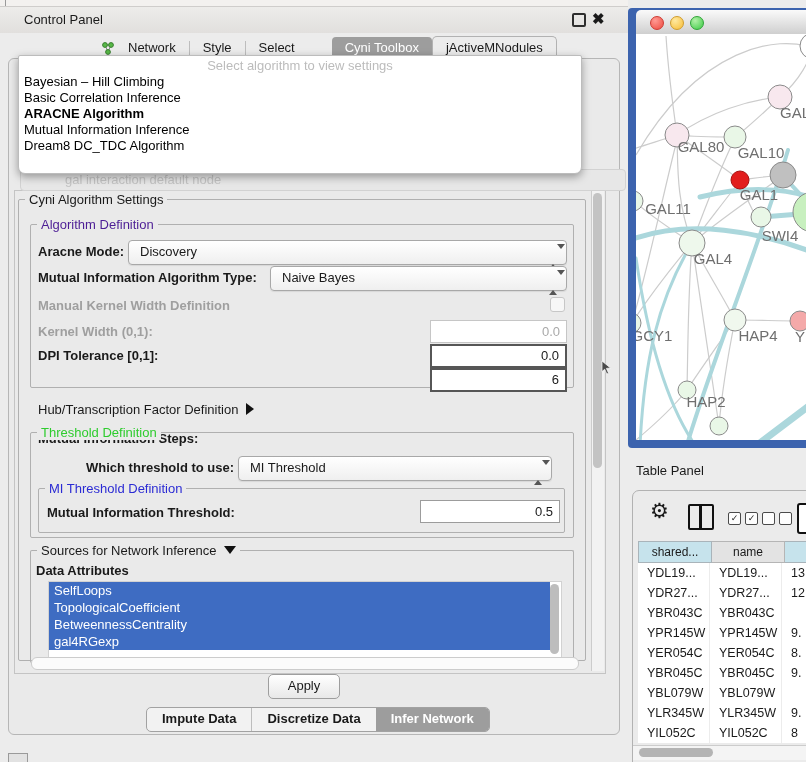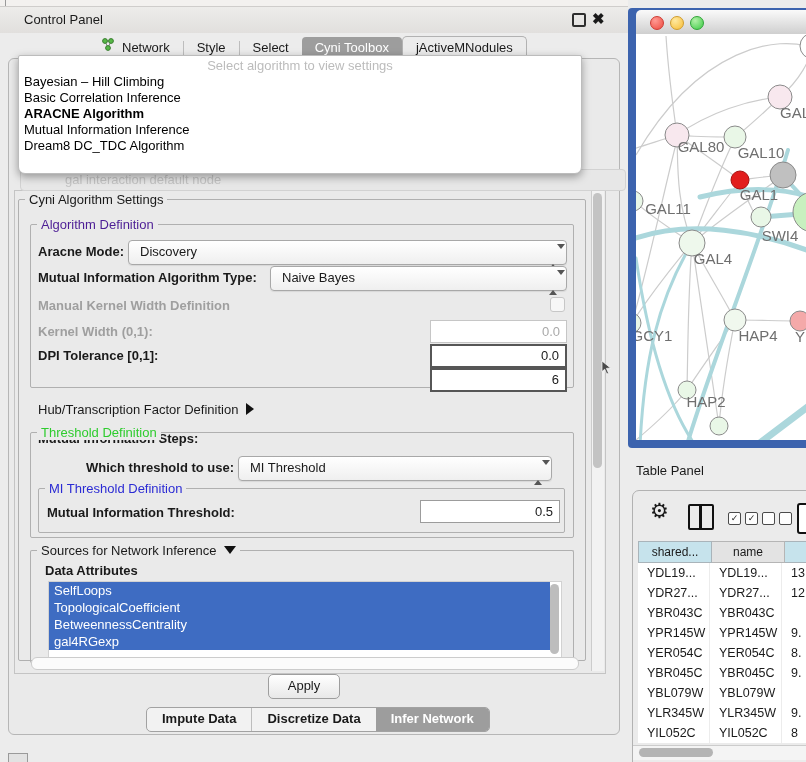--- a/index.html
+++ b/index.html
@@ -7,23 +7,23 @@
     font-family:"Liberation Sans",sans-serif;overflow:hidden;color:#1a1a1a;}
   
   .top-strip{position:absolute;left:0;top:0;width:628px;height:6px;background:#f3f1ef;border-bottom:1px solid #cfcdcb;}
   .top-notch{position:absolute;left:5px;top:0;width:1px;height:6px;background:#9a9a9a;}
   .titlebar{position:absolute;left:0;top:7px;width:628px;height:26px;background:linear-gradient(#edecea,#e1dfdd);}
   .titlebar .title{position:absolute;left:24px;top:0;line-height:26px;font-size:13px;}
   .win-float{position:absolute;left:572px;top:13px;width:10px;height:10px;border:2px solid #2e2e2e;border-radius:2px;}
   .win-close{position:absolute;left:592px;top:6px;font-size:15px;font-weight:bold;line-height:26px;color:#1a1a1a;}
   
   .tabstrip{position:absolute;left:88px;top:36px;height:23px;display:flex;align-items:center;font-size:13px;}
-  .tab{padding:0 13px;line-height:22px;white-space:nowrap;display:flex;gap:7px;}
+  .tab{padding:0 13px;line-height:22px;white-space:nowrap;display:flex;align-items:center;gap:13px;}
   .tab-sep{width:1px;height:14px;background:#bdbdbd;}
-  .tab.selected{background:#9d9d9d;color:#fff;border-radius:4px 4px 0 0;}
+  .tab.selected{background:#9d9d9d;color:#fff;border-radius:4px 4px 0 0;margin-left:24px;}
   .tab.framed{border:1px solid #b2b2b2;border-bottom:none;border-radius:5px 5px 0 0;background:#ececec;}
   
   .main-panel{position:absolute;left:8px;top:58px;width:610px;height:675px;border:1px solid #b6b6b6;border-radius:6px;background:#eaeaea;}
   
   .popup{position:absolute;left:18px;top:55px;width:562px;height:117px;background:#fff;border:1px solid #bcbcbc;
     border-radius:2px 2px 7px 7px;box-shadow:0 3px 9px rgba(0,0,0,.35);z-index:60;}
   .popup-header{text-align:center;color:#bcbcbc;font-size:13px;height:17px;line-height:17px;margin-top:1px;}
   .popup-item{font-size:13px;height:16px;line-height:16px;padding-left:5px;color:#000;}
   .popup-item.bold{font-weight:bold;}
   .ghost-bar{position:absolute;left:20px;top:169px;width:560px;height:20px;background:#e7e7e7;border:1px solid #d2d2d2;
@@ -187,21 +187,21 @@
           <div class="legend" style="color:#2b2bd4;">MI Threshold Definition</div>
           <div class="lbl" style="left:8px;top:16px;">Mutual Information Threshold:</div>
           <div class="field" style="left:381px;top:11px;right:4px;">0.5</div>
         </div>
       </div>
 
       <div class="group" style="left:11px;top:350px;width:542px;height:112px;border-bottom:none;">
         <div class="legend">
           <span>Sources for Network Inference</span><span class="tri-down"></span>
         </div>
-        <div class="lbl" style="left:14px;top:12px;">Data Attributes</div>
+        <div class="lbl" style="left:5px;top:12px;">Data Attributes</div>
         <div class="attr-list" style="left:17px;top:30px;width:512px;height:78px;">
           <div>
               <div class="attr-item">SelfLoops</div>
               <div class="attr-item">TopologicalCoefficient</div>
               <div class="attr-item">BetweennessCentrality</div>
               <div class="attr-item">gal4RGexp</div>
             </div>
           <div class="attr-scroll"></div>
         </div>
       </div>

